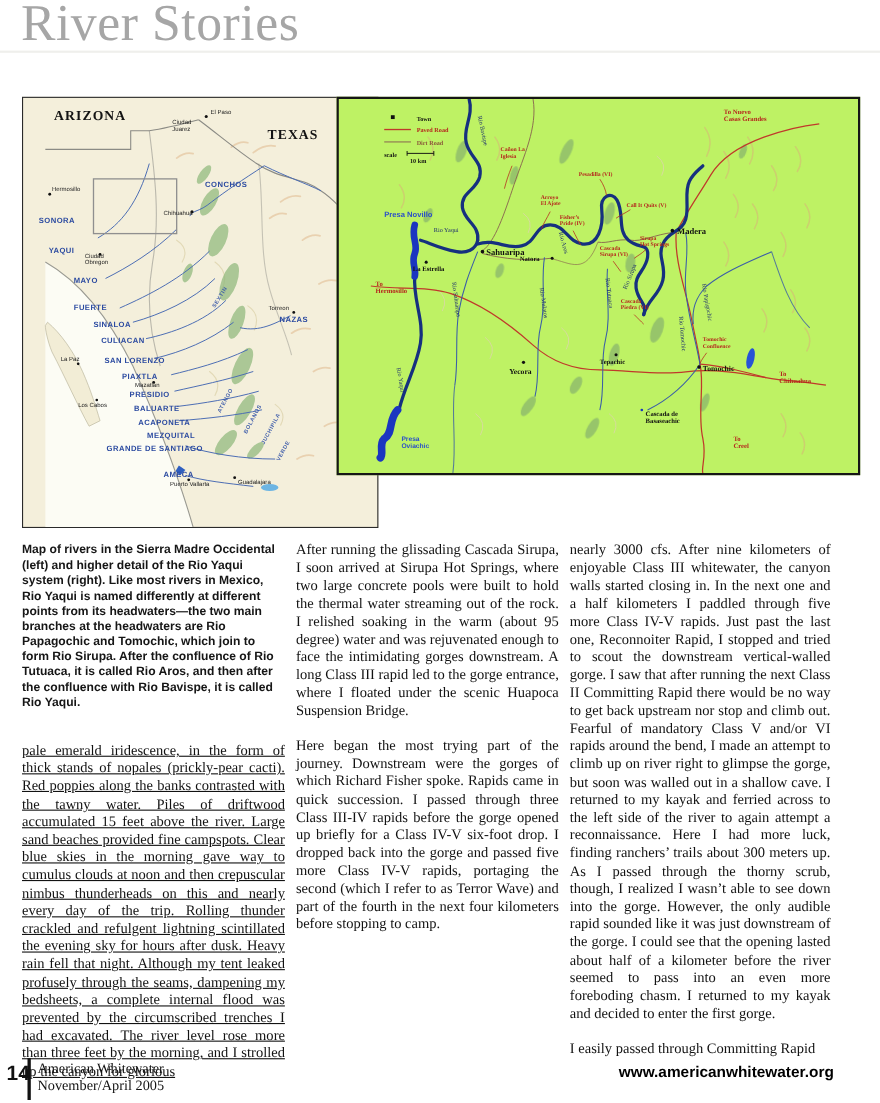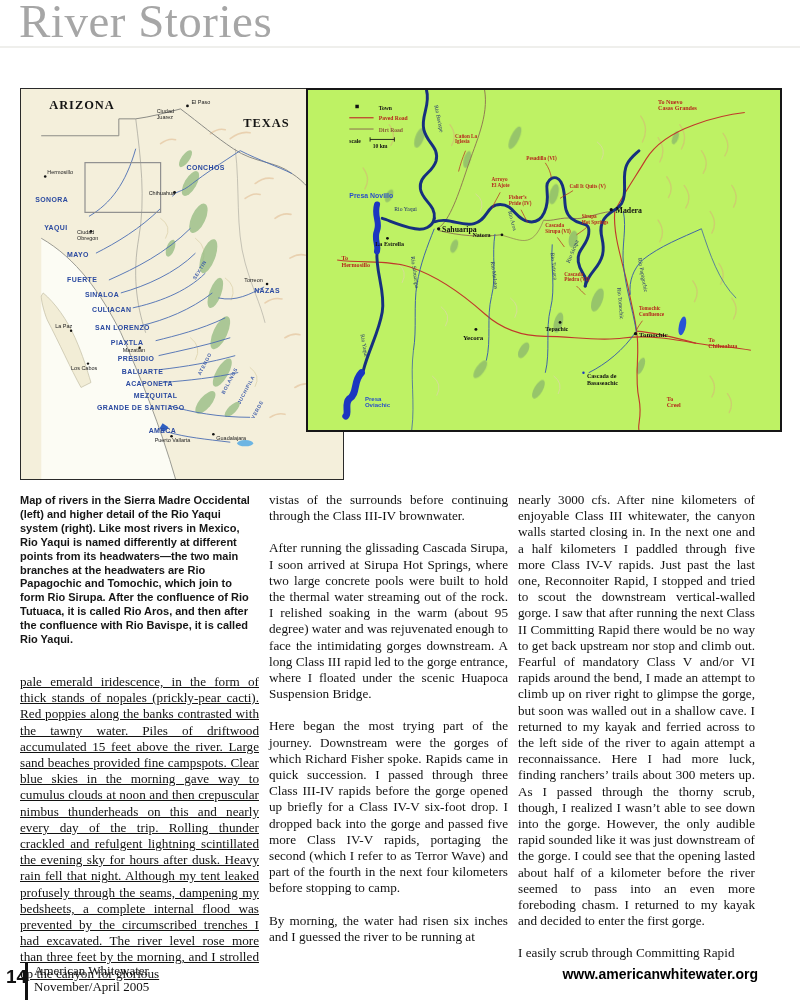--- a/index.html
+++ b/index.html
@@ -290,28 +290,26 @@
       </g>
     </svg>
   </div>
 
   <div class="caption">Map of rivers in the Sierra Madre Occidental (left) and higher detail of the Rio Yaqui system (right). Like most rivers in Mexico, Rio Yaqui is named differently at different points from its headwaters—the two main branches at the headwaters are Rio Papagochic and Tomochic, which join to form Rio Sirupa. After the confluence of Rio Tutuaca, it is called Rio Aros, and then after the confluence with Rio Bavispe, it is called Rio Yaqui.</div>
 
   <div class="col" id="col1">
     <p>pale emerald iridescence, in the form of thick stands of nopales (prickly-pear cacti). Red poppies along the banks contrasted with the tawny water. Piles of driftwood accumulated 15 feet above the river. Large sand beaches provided fine campspots. Clear blue skies in the morning gave way to cumulus clouds at noon and then crepuscular nimbus thunderheads on this and nearly every day of the trip. Rolling thunder crackled and refulgent lightning scintillated the evening sky for hours after dusk. Heavy rain fell that night. Although my tent leaked profusely through the seams, dampening my bedsheets, a complete internal flood was prevented by the circumscribed trenches I had excavated. The river level rose more than three feet by the morning, and I strolled up the canyon for glorious</p>
   </div>
   <div class="col" id="col2">
-    <p>vistas of the surrounds before continuing through the Class III-IV brownwater.</p>
     <p>After running the glissading Cascada Sirupa, I soon arrived at Sirupa Hot Springs, where two large concrete pools were built to hold the thermal water streaming out of the rock. I relished soaking in the warm (about 95 degree) water and was rejuvenated enough to face the intimidating gorges downstream. A long Class III rapid led to the gorge entrance, where I floated under the scenic Huapoca Suspension Bridge.</p>
     <p>Here began the most trying part of the journey. Downstream were the gorges of which Richard Fisher spoke. Rapids came in quick succession. I passed through three Class III-IV rapids before the gorge opened up briefly for a Class IV-V six-foot drop. I dropped back into the gorge and passed five more Class IV-V rapids, portaging the second (which I refer to as Terror Wave) and part of the fourth in the next four kilometers before stopping to camp.</p>
-    <p>By morning, the water had risen six inches and I guessed the river to be running at</p>
   </div>
   <div class="col" id="col3">
     <p>nearly 3000 cfs. After nine kilometers of enjoyable Class III whitewater, the canyon walls started closing in. In the next one and a half kilometers I paddled through five more Class IV-V rapids. Just past the last one, Reconnoiter Rapid, I stopped and tried to scout the downstream vertical-walled gorge. I saw that after running the next Class II Committing Rapid there would be no way to get back upstream nor stop and climb out. Fearful of mandatory Class V and/or VI rapids around the bend, I made an attempt to climb up on river right to glimpse the gorge, but soon was walled out in a shallow cave. I returned to my kayak and ferried across to the left side of the river to again attempt a reconnaissance. Here I had more luck, finding ranchers’ trails about 300 meters up. As I passed through the thorny scrub, though, I realized I wasn’t able to see down into the gorge. However, the only audible rapid sounded like it was just downstream of the gorge. I could see that the opening lasted about half of a kilometer before the river seemed to pass into an even more foreboding chasm. I returned to my kayak and decided to enter the first gorge.</p>
-    <p>I easily scrub through Committing Rapid</p>
+    <p>I easily passed through Committing Rapid</p>
   </div>
 
   <div class="pgnum">14</div>
   <div class="footbar"></div>
   <div class="footmag">
     <div>American Whitewater</div>
     <div>November/April 2005</div>
   </div>
   <div class="footurl">www.americanwhitewater.org</div>
 

